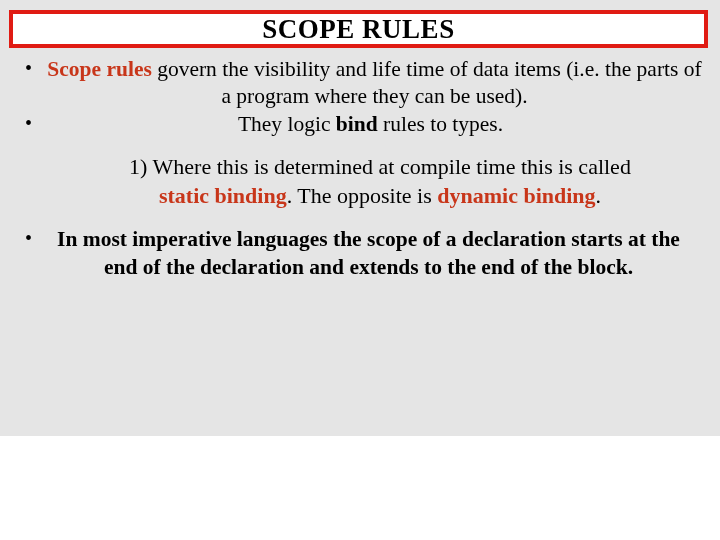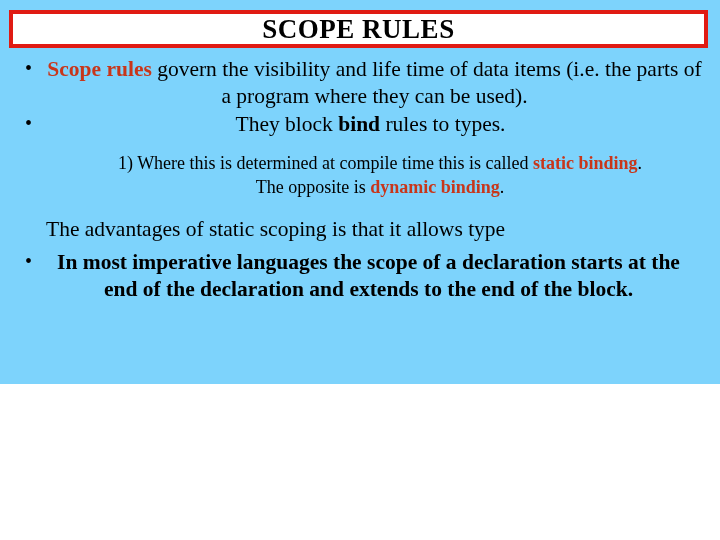--- a/index.html
+++ b/index.html
@@ -11,22 +11,22 @@
     width: 720px;
     height: 540px;
     overflow: hidden;
     font-family: "Liberation Serif", "DejaVu Serif", serif;
     color: #000000;
   }
 
   .slide {
     position: relative;
     width: 720px;
-    height: 384px;
-    background: #7dd3fc;
+    height: 436px;
+    background: #e5e5e5;
   }
 
   
   .title-box {
     position: absolute;
     left: 9px;
     top: 10px;
     width: 699px;
     height: 38px;
     box-sizing: border-box;
@@ -83,21 +83,21 @@
   .b2 .bullet-body { padding-left: 1px; }
 
   .b3 { margin-top: 6px; }
   .b3 .bullet-mark { margin-left: 12px; }
   .b3 .bullet-body { padding-left: 1px; padding-right: 22px; font-weight: bold; }
 
   
   .numbered {
     margin-top: 14px;
     text-align: center;
-    font-size: 18px;
+    font-size: 22px;
     line-height: 1.33;
     padding: 0 72px;
     margin-left: 40px;
   }
   .numbered .num-item { margin: 0; }
   .numbered .num-item + .num-item { margin-top: 3px; }
 
   
   .free-para {
     margin-top: 16px;
@@ -126,31 +126,30 @@
 
   <div class="body">
 
     <div class="bullet-row b1">
       <span class="bullet-mark">•</span>
       <span class="bullet-body"><span class="red">Scope rules</span><span> govern the visibility and life time of data items (i.e. the parts of a program where they can be used).</span></span>
     </div>
 
     <div class="bullet-row b2">
       <span class="bullet-mark">•</span>
-      <span class="bullet-body"><span>They block </span><span class="bold">bind</span><span> rules to types.</span></span>
+      <span class="bullet-body"><span>They logic </span><span class="bold">bind</span><span> rules to types.</span></span>
     </div>
 
     <div class="numbered">
 
       <p class="num-item"><span>1)</span><span> Where this is determined at compile time this is called </span><span class="red">static binding</span><span>. The opposite is </span><span class="red">dynamic binding</span><span>.</span></p>
 
     </div>
 
     <div class="free-para">
-      <span>The advantages of static scoping is that it allows type</span>
     </div>
 
     <div class="bullet-row b3">
       <span class="bullet-mark">•</span>
       <span class="bullet-body">In most imperative languages the scope of a declaration starts at the end of the declaration and extends to the end of the block.</span>
     </div>
 
   </div>
 </div>
 

